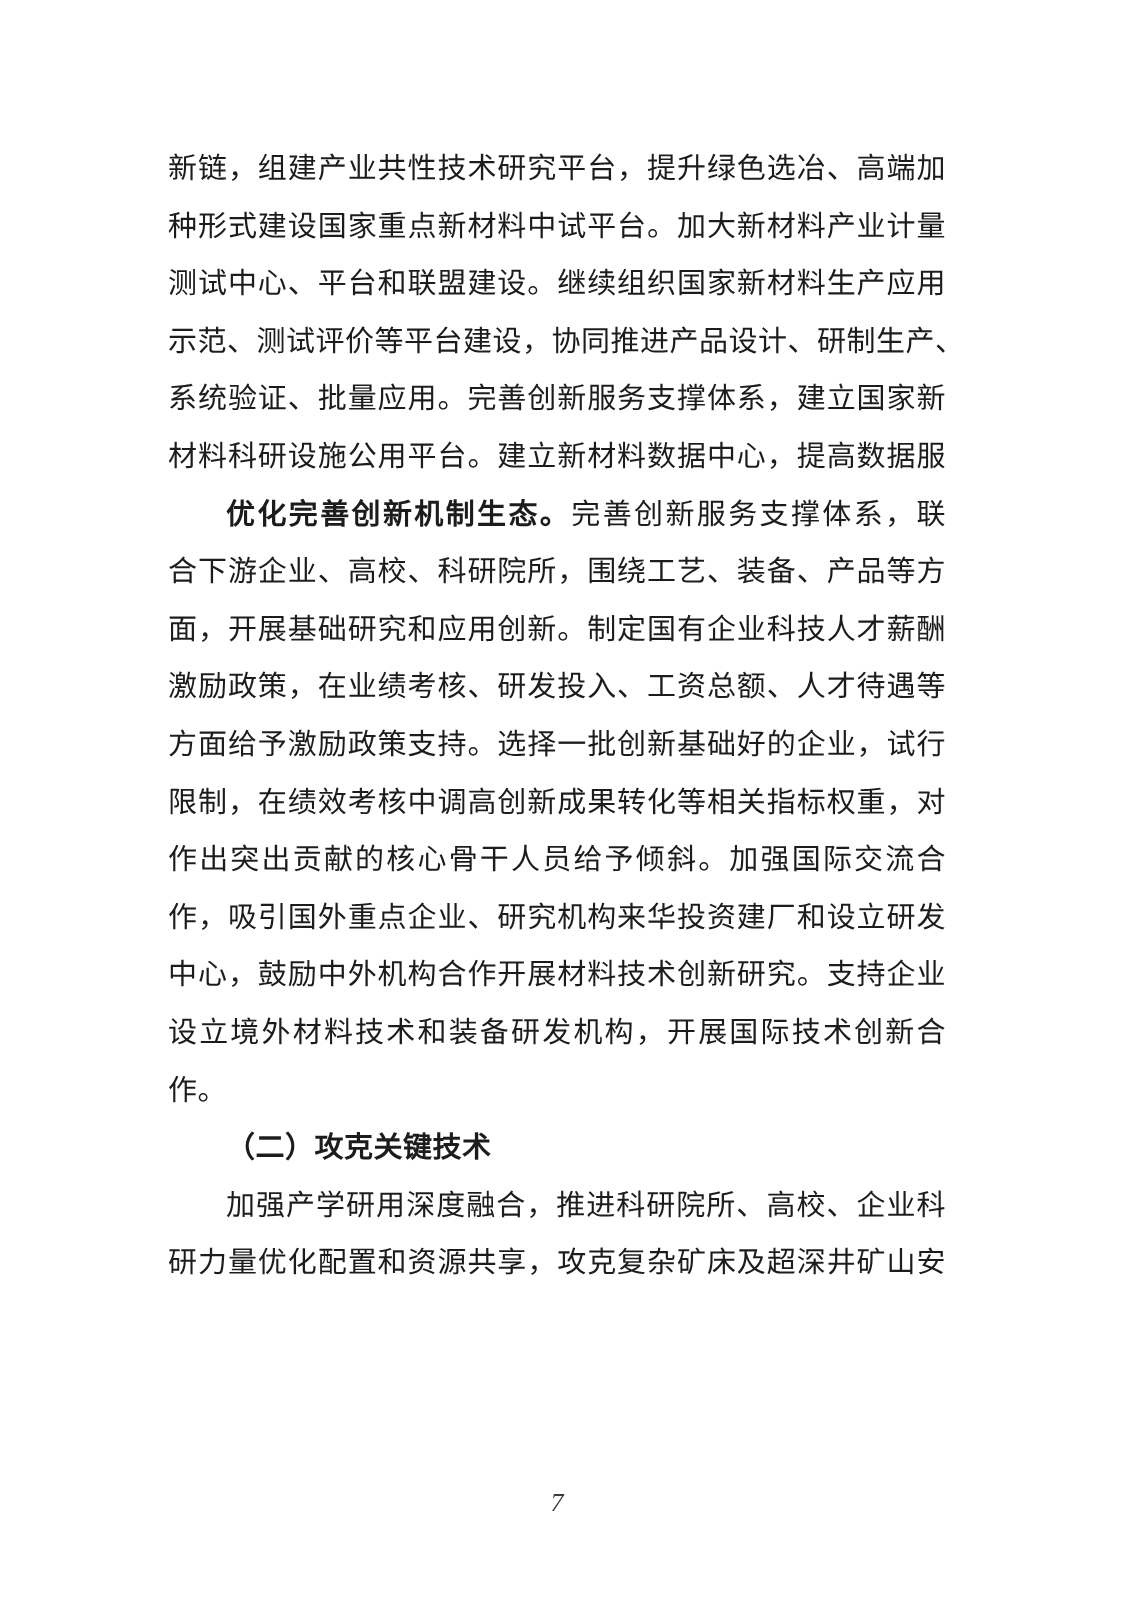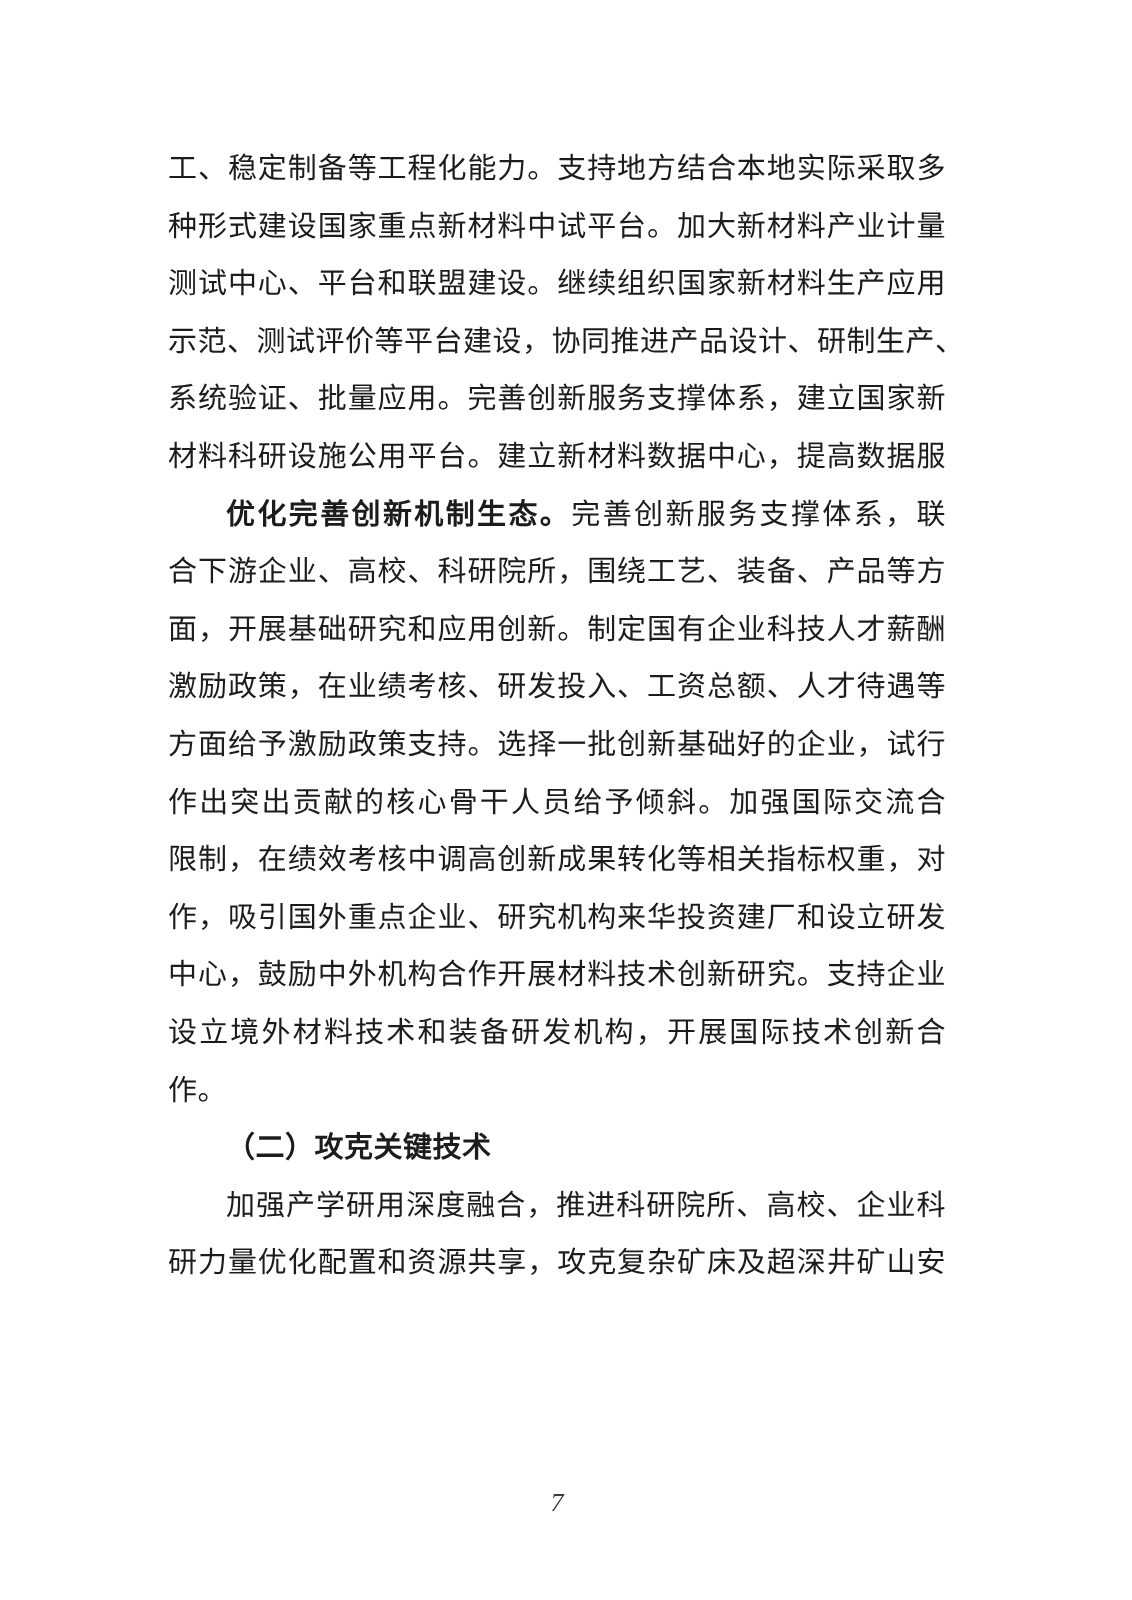--- a/index.html
+++ b/index.html
@@ -59,38 +59,38 @@
     font-family: "Liberation Serif", "DejaVu Serif", serif;
   }
 </style>
 </head>
 <body>
 
 <div class="page">
   <div class="text-block">
 
     <div>
-      <div class="line">工、稳定制备等工程化能力。支持地方结合本地实际采取多</div>
+      <div class="line">新链，组建产业共性技术研究平台，提升绿色选冶、高端加</div>
       <div class="line">种形式建设国家重点新材料中试平台。加大新材料产业计量</div>
       <div class="line">测试中心、平台和联盟建设。继续组织国家新材料生产应用</div>
       <div class="line">示范、测试评价等平台建设，协同推进产品设计、研制生产、</div>
       <div class="line">系统验证、批量应用。完善创新服务支撑体系，建立国家新</div>
       <div class="line">材料科研设施公用平台。建立新材料数据中心，提高数据服</div>
     </div>
 
     <div>
       <div class="line line--indent">
         <span class="lead-bold">优化完善创新机制生态。</span><span>完善创新服务支撑体系，联</span>
       </div>
       <div class="line">合下游企业、高校、科研院所，围绕工艺、装备、产品等方</div>
       <div class="line">面，开展基础研究和应用创新。制定国有企业科技人才薪酬</div>
       <div class="line">激励政策，在业绩考核、研发投入、工资总额、人才待遇等</div>
       <div class="line">方面给予激励政策支持。选择一批创新基础好的企业，试行</div>
+      <div class="line">限制，在绩效考核中调高创新成果转化等相关指标权重，对</div>
       <div class="line">作出突出贡献的核心骨干人员给予倾斜。加强国际交流合</div>
-      <div class="line">限制，在绩效考核中调高创新成果转化等相关指标权重，对</div>
       <div class="line">作，吸引国外重点企业、研究机构来华投资建厂和设立研发</div>
       <div class="line">中心，鼓励中外机构合作开展材料技术创新研究。支持企业</div>
       <div class="line">设立境外材料技术和装备研发机构，开展国际技术创新合</div>
       <div class="line line--end">作。</div>
     </div>
 
     <div class="line line--indent section-heading">（二）攻克关键技术</div>
 
     <div>
       <div class="line line--indent">加强产学研用深度融合，推进科研院所、高校、企业科</div>

